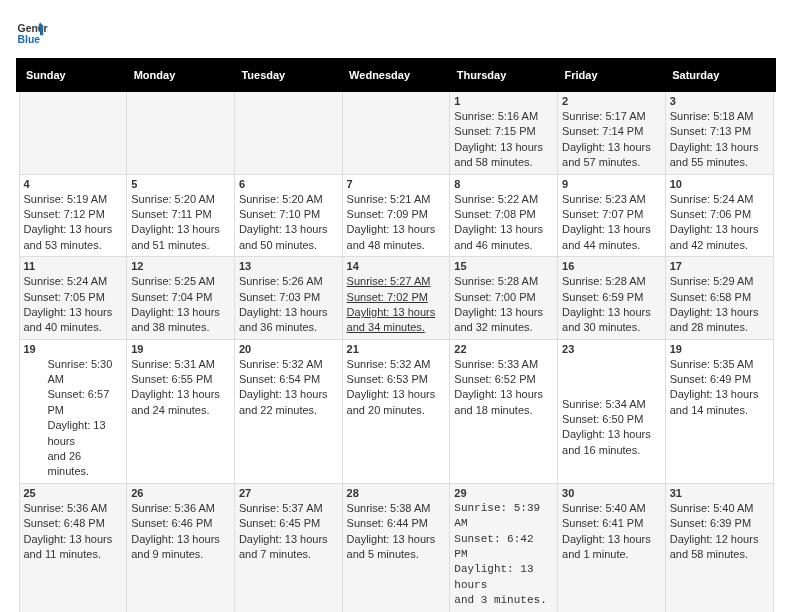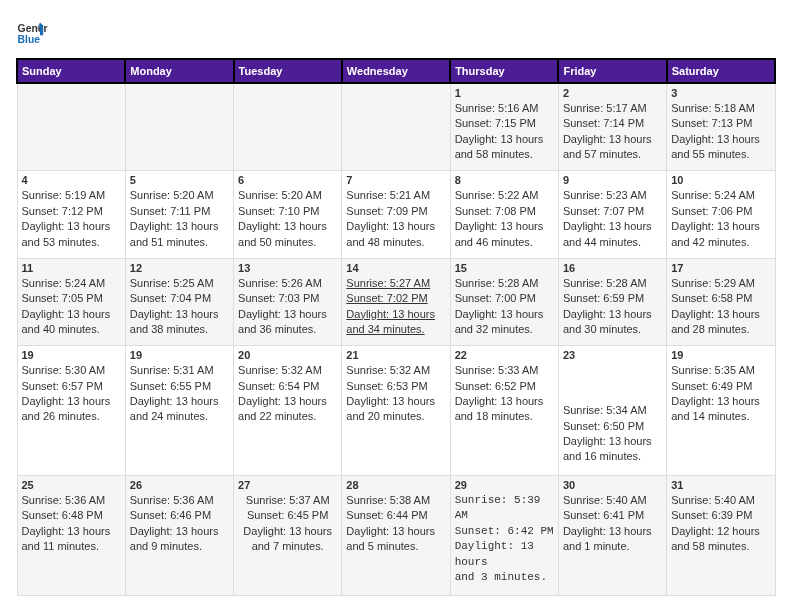--- a/index.html
+++ b/index.html
@@ -45,27 +45,27 @@
       font-size: 14px;
       color: #555;
       margin-top: 2px;
     }
     .calendar-table {
       width: 100%;
       border-collapse: collapse;
       flex: 1;
     }
     .calendar-table thead tr th {
-      background-color: #4c1d95;
+      background-color: #000000;
       color: white;
       font-size: 11px;
       font-weight: bold;
       padding: 5px 4px;
       text-align: left;
-      border: 2px solid #000000;
+      border: 6px solid #000000;
     }
     .calendar-table tbody tr td {
       vertical-align: top;
       padding: 3px 4px;
       font-size: 9px;
       color: #333;
       border: 1px solid #ddd;
       width: calc(100% / 7);
       height: 80px;
     }
@@ -247,21 +247,21 @@
             <span class="day-number">17</span>
             <div class="day-info" style="white-space: pre-line;">Sunrise: 5:29 AM
 Sunset: 6:58 PM
 Daylight: 13 hours
 and 28 minutes.</div>
           </td>
         </tr>
         <tr>
           <td>
             <span class="day-number">19</span>
-            <div class="day-info" style="white-space: pre-line;">Sunrise: 5:30 AM
+            <div class="day-info" style="white-space: pre-line; margin-left: 24px;">Sunrise: 5:30 AM
 Sunset: 6:57 PM
 Daylight: 13 hours
 and 26 minutes.</div>
           </td>
           <td>
             <span class="day-number">19</span>
             <div class="day-info" style="white-space: pre-line;">Sunrise: 5:31 AM
 Sunset: 6:55 PM
 Daylight: 13 hours
 and 24 minutes.</div>
@@ -312,21 +312,21 @@
           </td>
           <td>
             <span class="day-number">26</span>
             <div class="day-info" style="white-space: pre-line;">Sunrise: 5:36 AM
 Sunset: 6:46 PM
 Daylight: 13 hours
 and 9 minutes.</div>
           </td>
           <td>
             <span class="day-number">27</span>
-            <div class="day-info" style="white-space: pre-line; text-align: center;">Sunrise: 5:37 AM
+            <div class="day-info" style="white-space: pre-line;">Sunrise: 5:37 AM
 Sunset: 6:45 PM
 Daylight: 13 hours
 and 7 minutes.</div>
           </td>
           <td>
             <span class="day-number">28</span>
             <div class="day-info" style="white-space: pre-line;">Sunrise: 5:38 AM
 Sunset: 6:44 PM
 Daylight: 13 hours
 and 5 minutes.</div>

